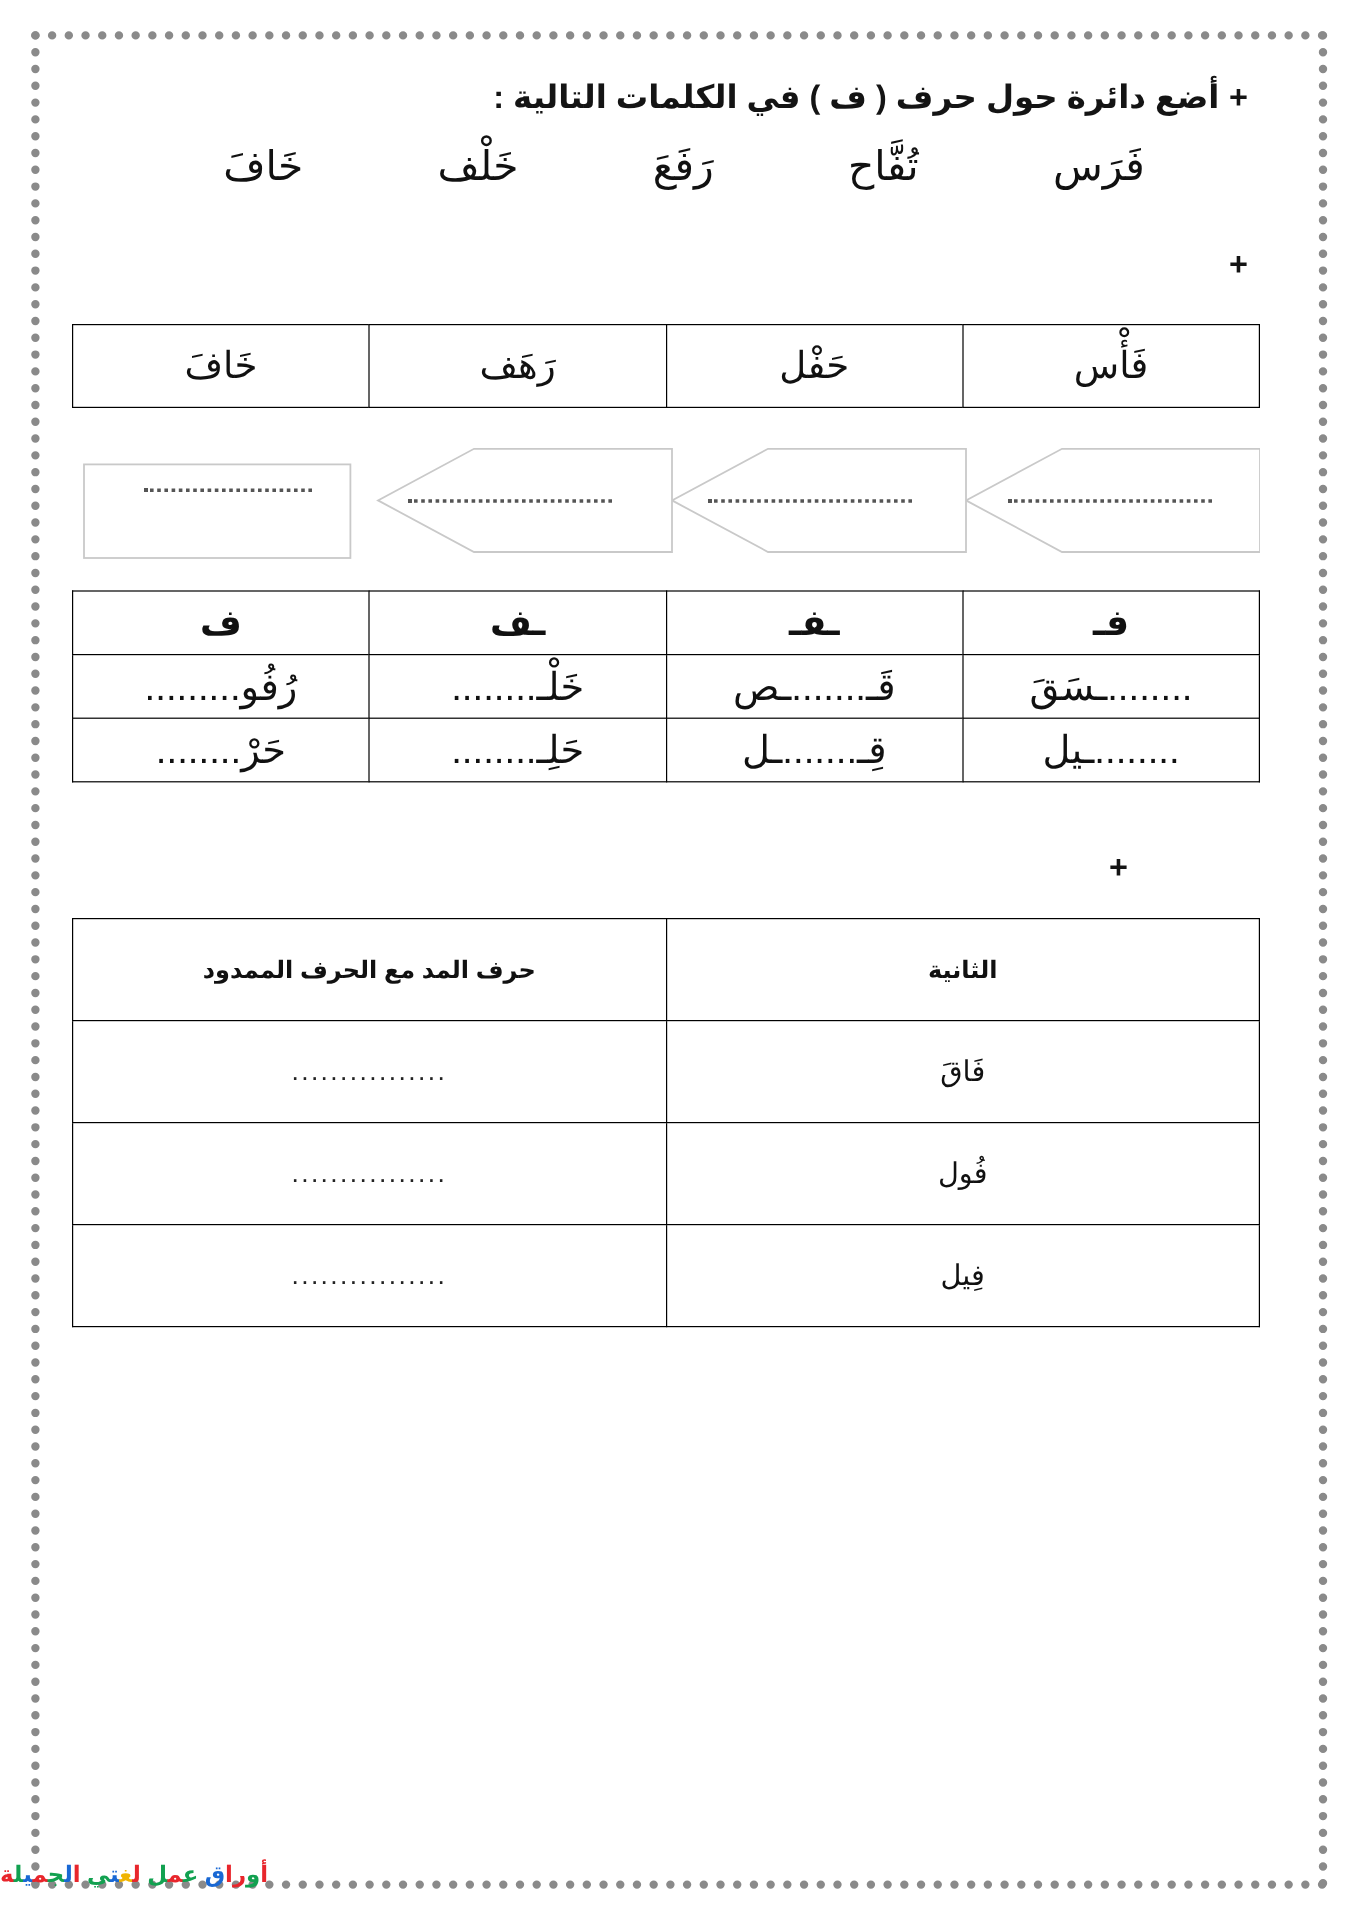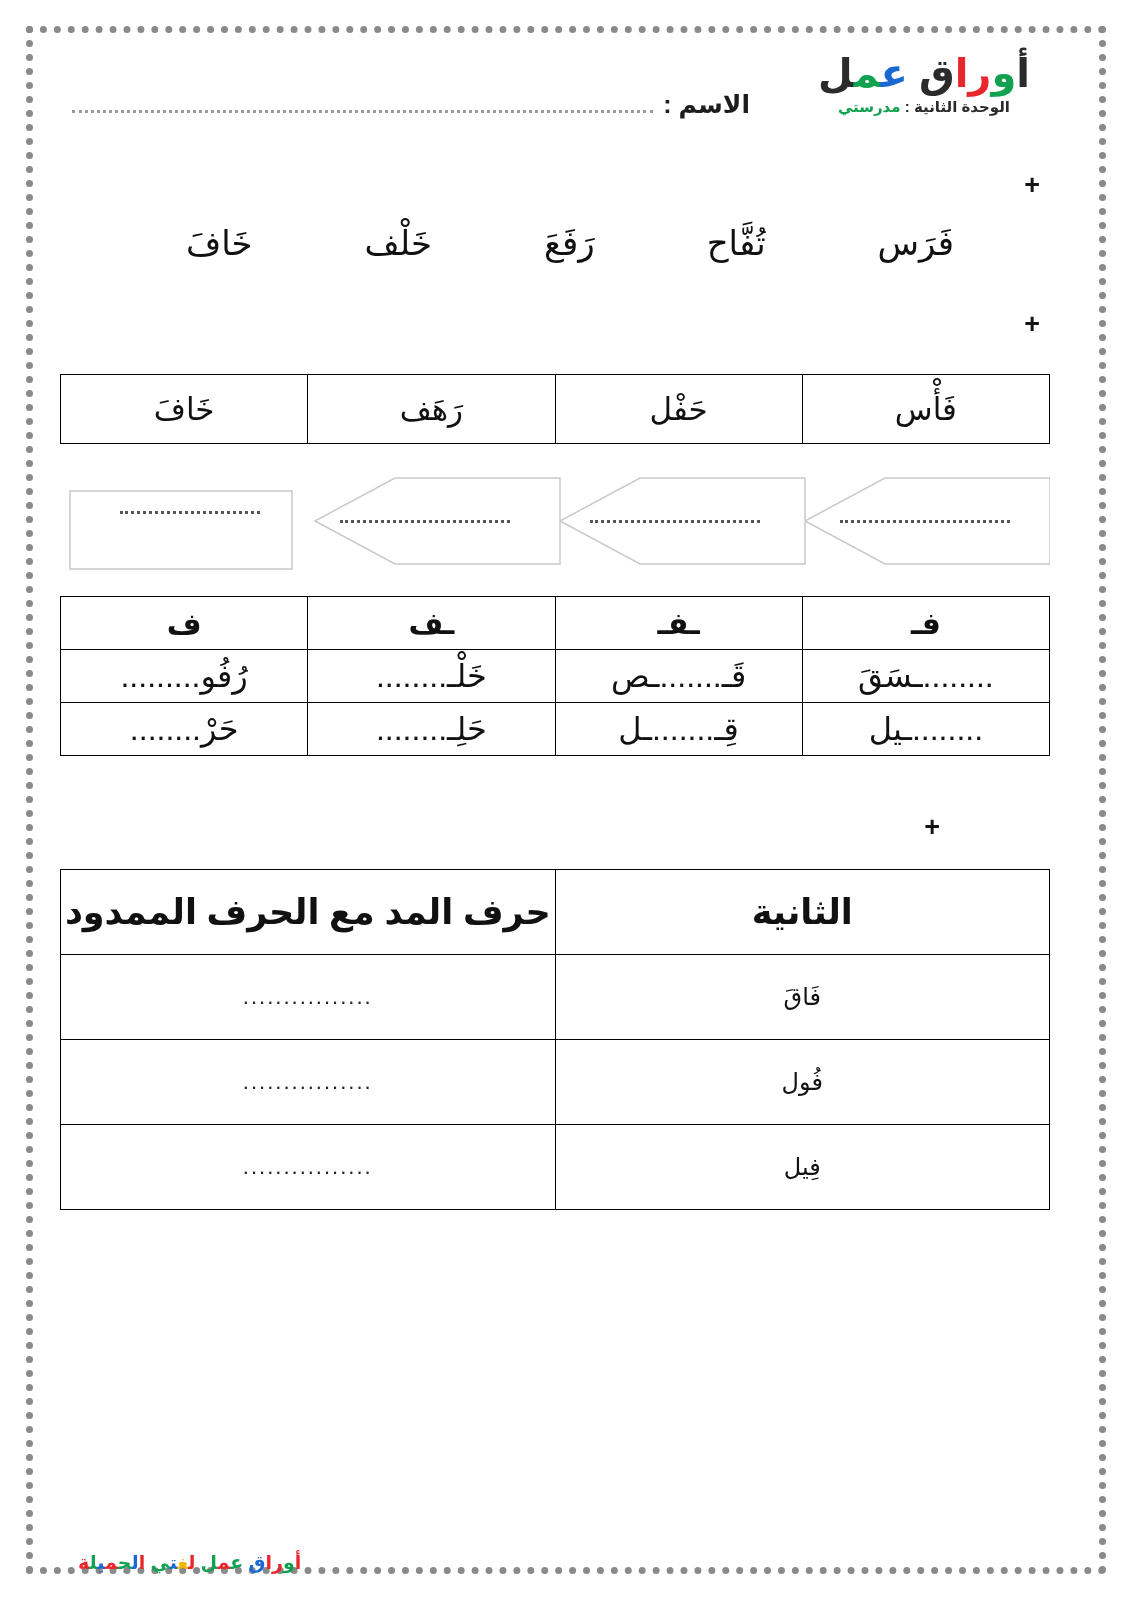--- a/index.html
+++ b/index.html
@@ -149,21 +149,21 @@
   }
   #table-words { margin-top: 34px; }
   #table-words td { height: 68px; }
 
   #table-positions td { height: 52px; }
   #table-positions .hdr { font-weight: bold; font-size: 30px; }
   #table-positions .cellword { font-size: 32px; }
 
   #table-madd { margin-top: 26px; }
   #table-madd td { height: 84px; }
-  #table-madd .hdr { font-weight: bold; font-size: 35px; }
+  #table-madd .hdr { font-weight: bold; font-size: 20px; }
   #table-madd .word { font-size: 24px; }
   #table-madd .blank { font-size: 22px; letter-spacing: 2px; color: #222; }
 
   
   .arrows-band {
     position: relative;
     width: 990px;
     height: 150px;
     margin-top: 2px;
     direction: ltr;
@@ -176,21 +176,20 @@
     border-bottom: 3px dotted #555;
   }
 
   
   .footer {
     position: absolute;
     left: 0;
     right: 0;
     bottom: 26px;
     text-align: left;
-    padding-left: 78px;
     direction: rtl;
   }
   .footer-text {
     display: inline-block;
     font-size: 19px;
     font-weight: bold;
     letter-spacing: 0px;
     white-space: nowrap;
   }
   .footer-text .c-red   { color: #e8262c; }
@@ -200,38 +199,24 @@
 </style>
 </head>
 <body>
 
 <div id="page">
 
   <div id="dotted-frame"></div>
 
   <div id="content">
 
-    <div class="header-row">
-
-      <div class="brand">
-        <div class="brand-title" id="brand-title"><span class="c-dark">أ</span><span class="c-green">و</span><span class="c-red">را</span><span class="c-dark">ق </span><span class="c-blue">ع</span><span class="c-green">م</span><span class="c-dark">ل</span></div>
-        <div class="brand-sub">
-          <span>الوحدة الثانية : </span><span class="c-green">مدرستي</span>
-        </div>
-      </div>
-
-      <div class="name-field">
-        <span class="name-label">الاسم :</span>
-        <span class="name-dots"></span>
-      </div>
-
-    </div>
 
     <div class="question q1">
       <span class="q-plus">+</span>
+      <span>أضع دائرة حول حرف ( ف ) في الكلمات التالية :</span>
     </div>
 
     <div class="word-strip" id="ex1-words">
         <span>فَرَس</span>
         <span>تُفَّاح</span>
         <span>رَفَعَ</span>
         <span>خَلْف</span>
         <span>خَافَ</span>
       </div>
 

